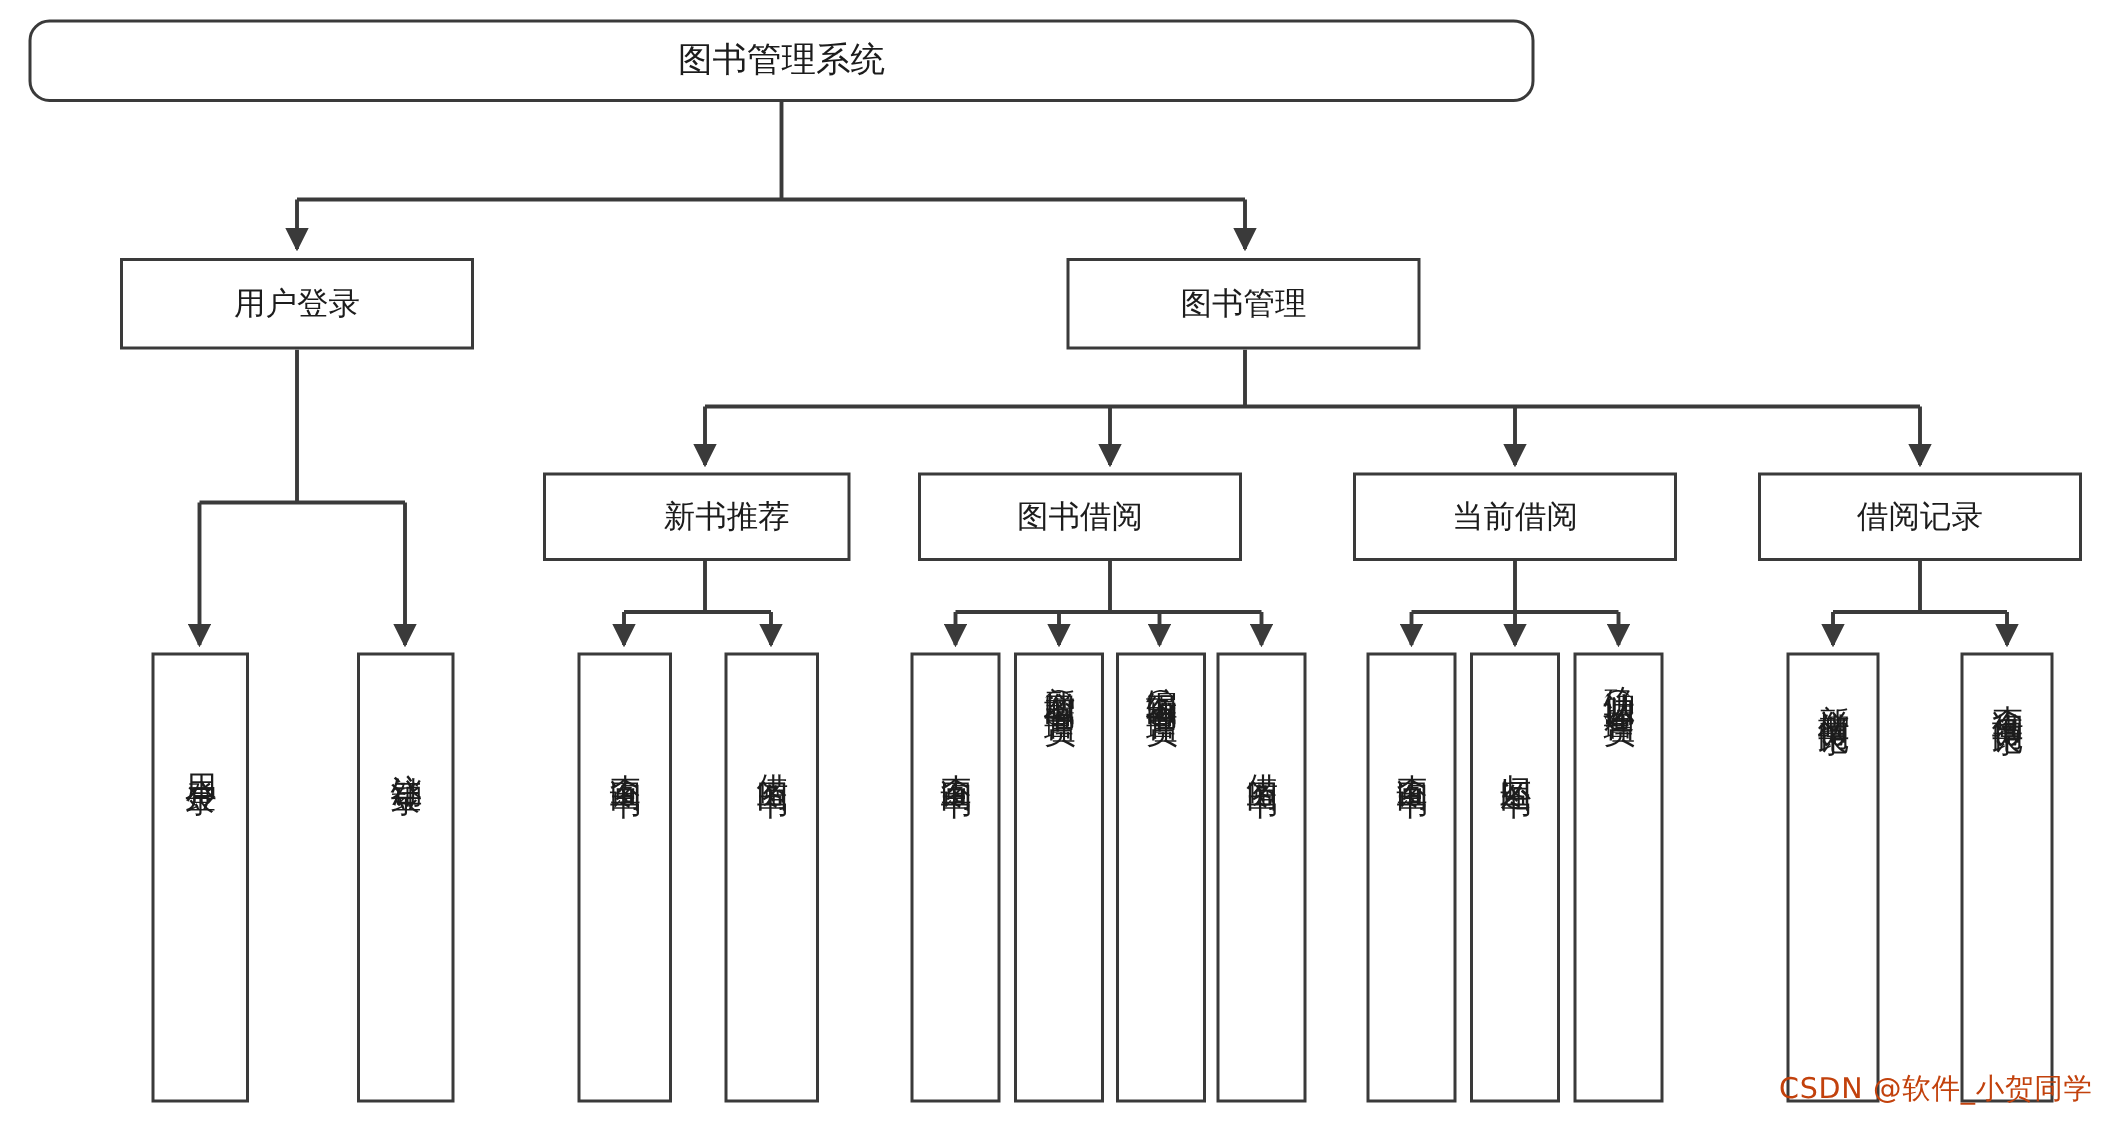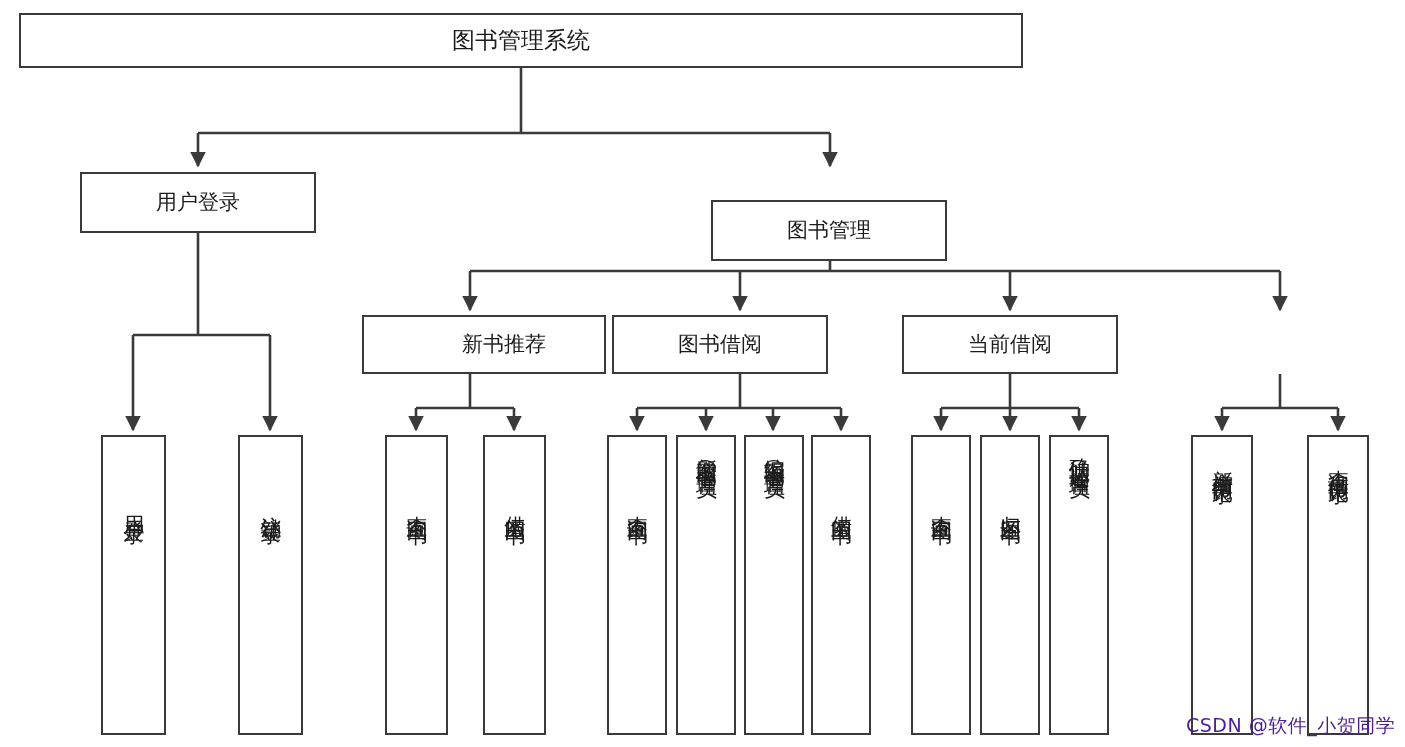--- a/index.html
+++ b/index.html
@@ -33,20 +33,21 @@
     background: #ffffff;
     display: flex;
     align-items: center;
     justify-content: center;
     color: #1c1c1c;
     text-align: center;
     line-height: 1.12;
   }
   .node.root {
     font-size: 23px;
+    border-radius: 14px;
   }
   .node.lvl1 {
     font-size: 21px;
   }
   .node.lvl2 {
     font-size: 21px;
   }
   .node.leaf {
     font-size: 21px;
     align-items: flex-start;
@@ -68,21 +69,21 @@
     margin-top: 12px;
   }
   .leaf.long .vtext {
     margin-top: 0px;
   }
   #watermark {
     position: absolute;
     left: 1186px;
     top: 713px;
     font-size: 19px;
-    color: #4c1d95;
+    color: #c2410c;
     white-space: nowrap;
     letter-spacing: 0.5px;
   }
 </style>
 </head>
 <body>
 
 <div id="canvas">
 
   <svg class="wires" viewBox="0 0 1405 747">
@@ -136,33 +137,36 @@
     </g>
   </svg>
 
   <div class="node root" style="left:19px; top:13px; width:1004px; height:55px;">
     <span>图书管理系统</span>
   </div>
 
   <div class="node lvl1" style="left:80px; top:172px; width:236px; height:61px;">
     <span>用户登录</span>
   </div>
-  <div class="node lvl1" style="left:711px; top:172px; width:236px; height:61px;margin-top:28px;">
+  <div class="node lvl1" style="left:711px; top:172px; width:236px; height:61px;">
     <span>图书管理</span>
   </div>
 
-  <div class="node lvl2" style="left:362px; top:315px; width:244px; height:59px;padding-left:40px;">
+  <div class="node lvl2" style="left:362px; top:315px; width:205px; height:59px;padding-left:40px;">
     <span>新书推荐</span>
   </div>
   <div class="node lvl2" style="left:612px; top:315px; width:216px; height:59px;">
     <span>图书借阅</span>
   </div>
   <div class="node lvl2" style="left:902px; top:315px; width:216px; height:59px;justify-content:center;">
     <span>当前借阅</span>
   </div>
+  <div class="node lvl2" style="left:1172px; top:315px; width:216px; height:59px;">
+    <span>借阅记录</span>
+  </div>
 
   <div class="node leaf short" style="left:101px; top:435px; width:65px; height:300px;">
     <span class="vtext">用户登录</span>
   </div>
   <div class="node leaf short" style="left:238px; top:435px; width:65px; height:300px;">
     <span class="vtext">注销登录</span>
   </div>
 
   <div class="node leaf short" style="left:385px; top:435px; width:63px; height:300px;">
     <span class="vtext">查询图书</span>

